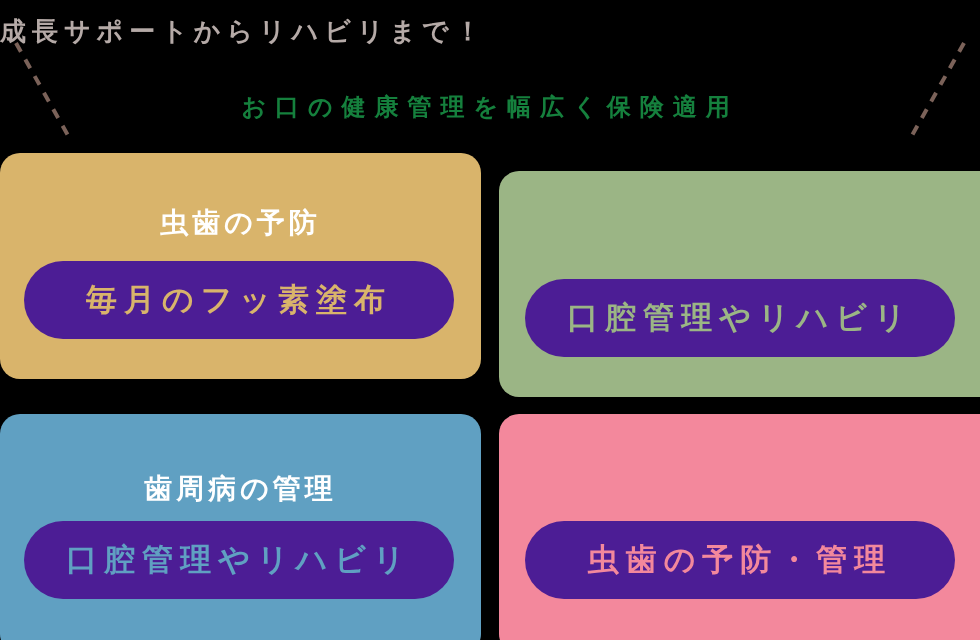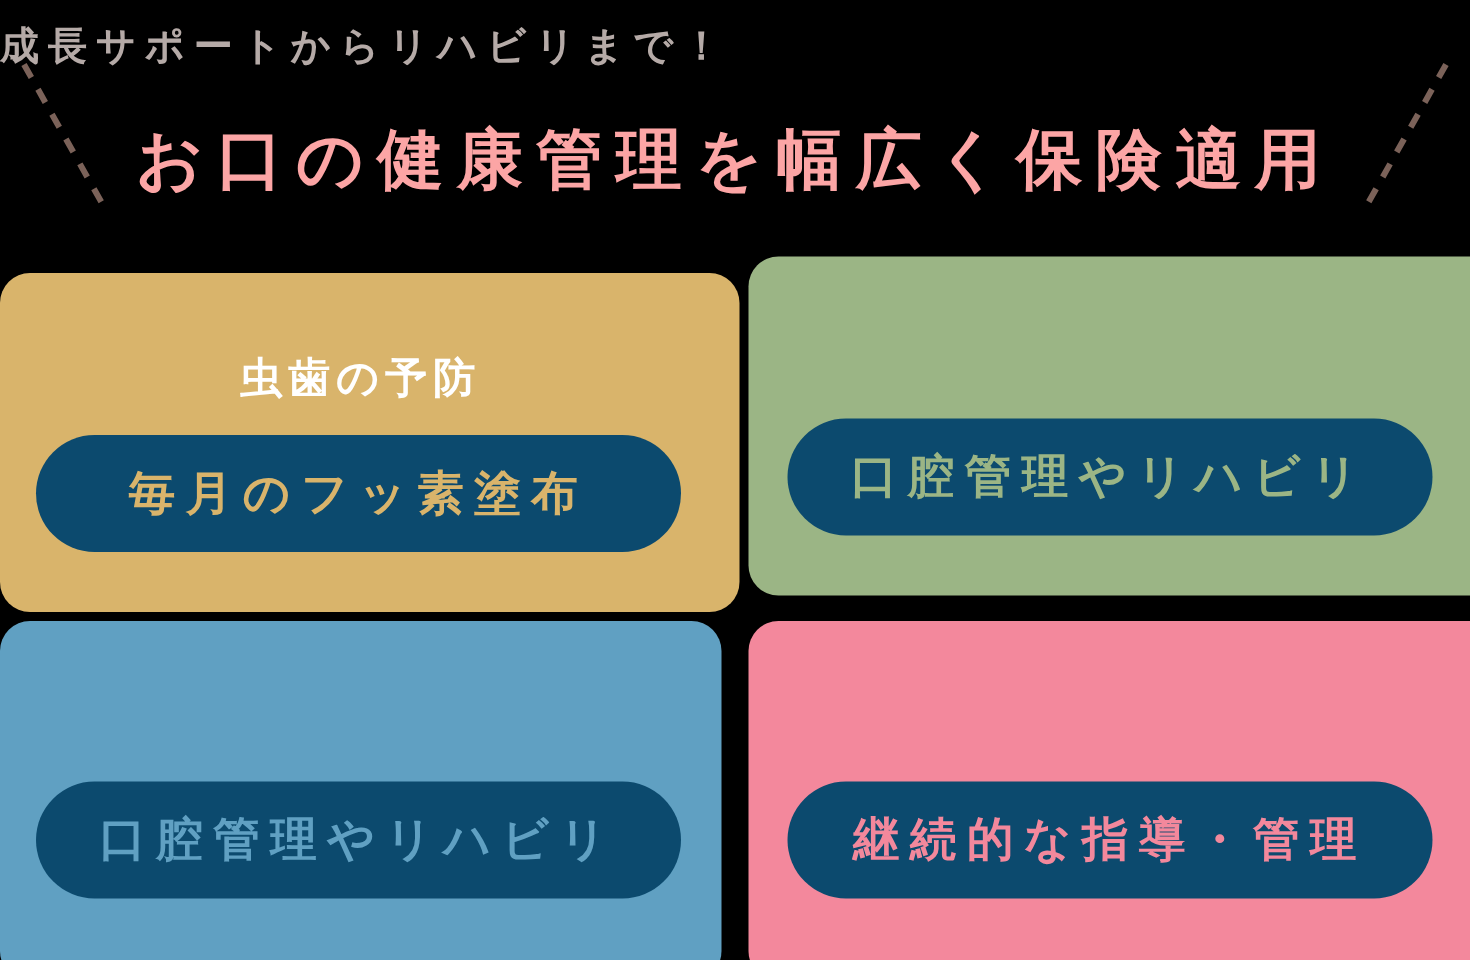--- a/index.html
+++ b/index.html
@@ -25,41 +25,41 @@
       letter-spacing: 6px;
       color: #b5aaa7;
       font-weight: bold;
     }
     .title {
       position: absolute;
       left: 0;
       top: 84px;
       width: 980px;
       text-align: center;
-      font-size: 44px;
+      font-size: 24px;
       line-height: 46px;
       letter-spacing: 9px;
-      color: #fca5a5;
+      color: #15803d;
       font-weight: bold;
     }
     .dash-line {
       position: absolute;
       top: 0;
       left: 0;
       width: 980px;
       height: 160px;
       pointer-events: none;
     }
     .card {
       position: absolute;
       width: 481px;
       height: 226px;
       border-radius: 20px;
     }
-    .card.c1 { left: 0px;   top: 182px; padding-left: 12px; }
+    .card.c1 { left: 0px;   top: 153px; }
     .card.c2 { left: 499px; top: 171px; width: 500px; }
     .card.c3 { left: 0px;   top: 414px; height: 240px; }
     .card.c4 { left: 499px; top: 414px; width: 500px; height: 240px; }
 
     .card-title {
       position: absolute;
       left: 0;
       top: 50px;
       width: 481px;
       text-align: center;
@@ -72,21 +72,21 @@
     .card.c3 .card-title, .card.c4 .card-title {
       top: 55px;
     }
     .pill {
       position: absolute;
       left: 24px;
       top: 108px;
       width: 430px;
       height: 78px;
       border-radius: 39px;
-      background: #0c4a6e;
+      background: #4c1d95;
       display: flex;
       align-items: center;
       justify-content: center;
       font-size: 31px;
       letter-spacing: 7px;
       font-weight: bold;
     }
     .card.c2 .pill { left: 26px; }
     .card.c3 .pill { top: 107px; }
     .card.c4 .pill { left: 26px; top: 107px; }
@@ -105,18 +105,19 @@
 <div class="card c1" style="background:#d9b46b;">
   <div class="card-title">虫歯の予防</div>
   <div class="pill" style="color:#d9b46b;">毎月のフッ素塗布</div>
 </div>
 
 <div class="card c2" style="background:#9bb585;">
   <div class="pill" style="color:#9bb585;">口腔管理やリハビリ</div>
 </div>
 
 <div class="card c3" style="background:#60a0c2;">
+  <div class="card-title">歯周病の管理</div>
   <div class="pill" style="color:#60a0c2;">口腔管理やリハビリ</div>
 </div>
 
 <div class="card c4" style="background:#f3889c;">
-  <div class="pill" style="color:#f3889c;">継続的な指導・管理</div>
+  <div class="pill" style="color:#f3889c;">虫歯の予防・管理</div>
 </div>
 
 </body></html>

